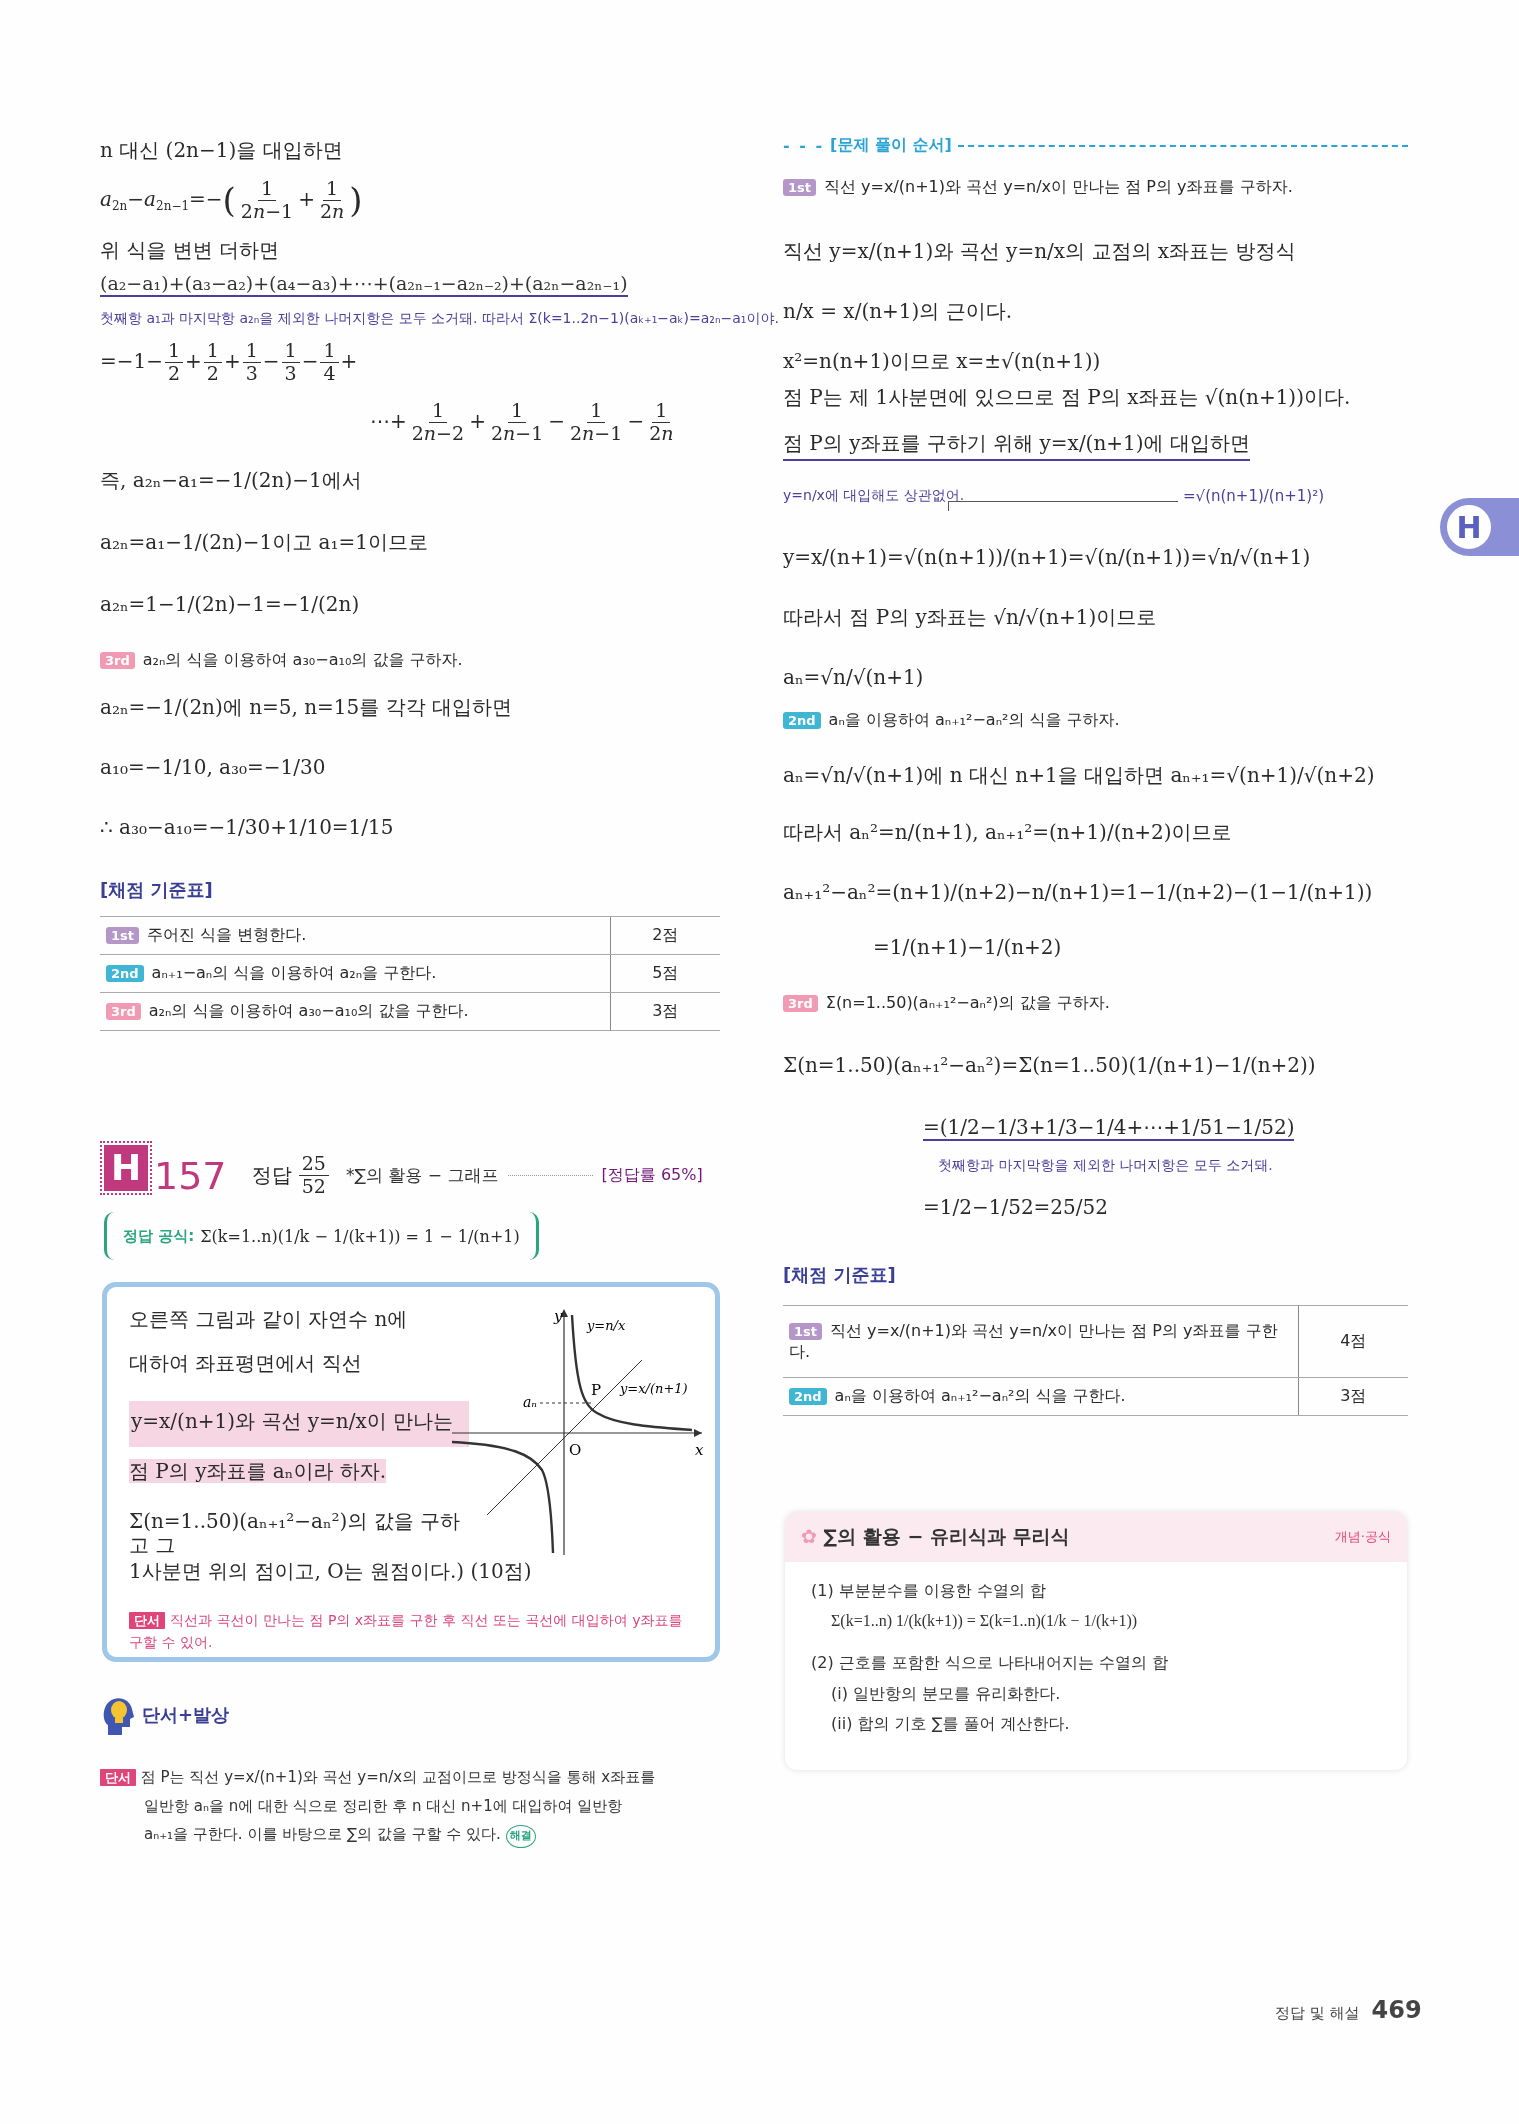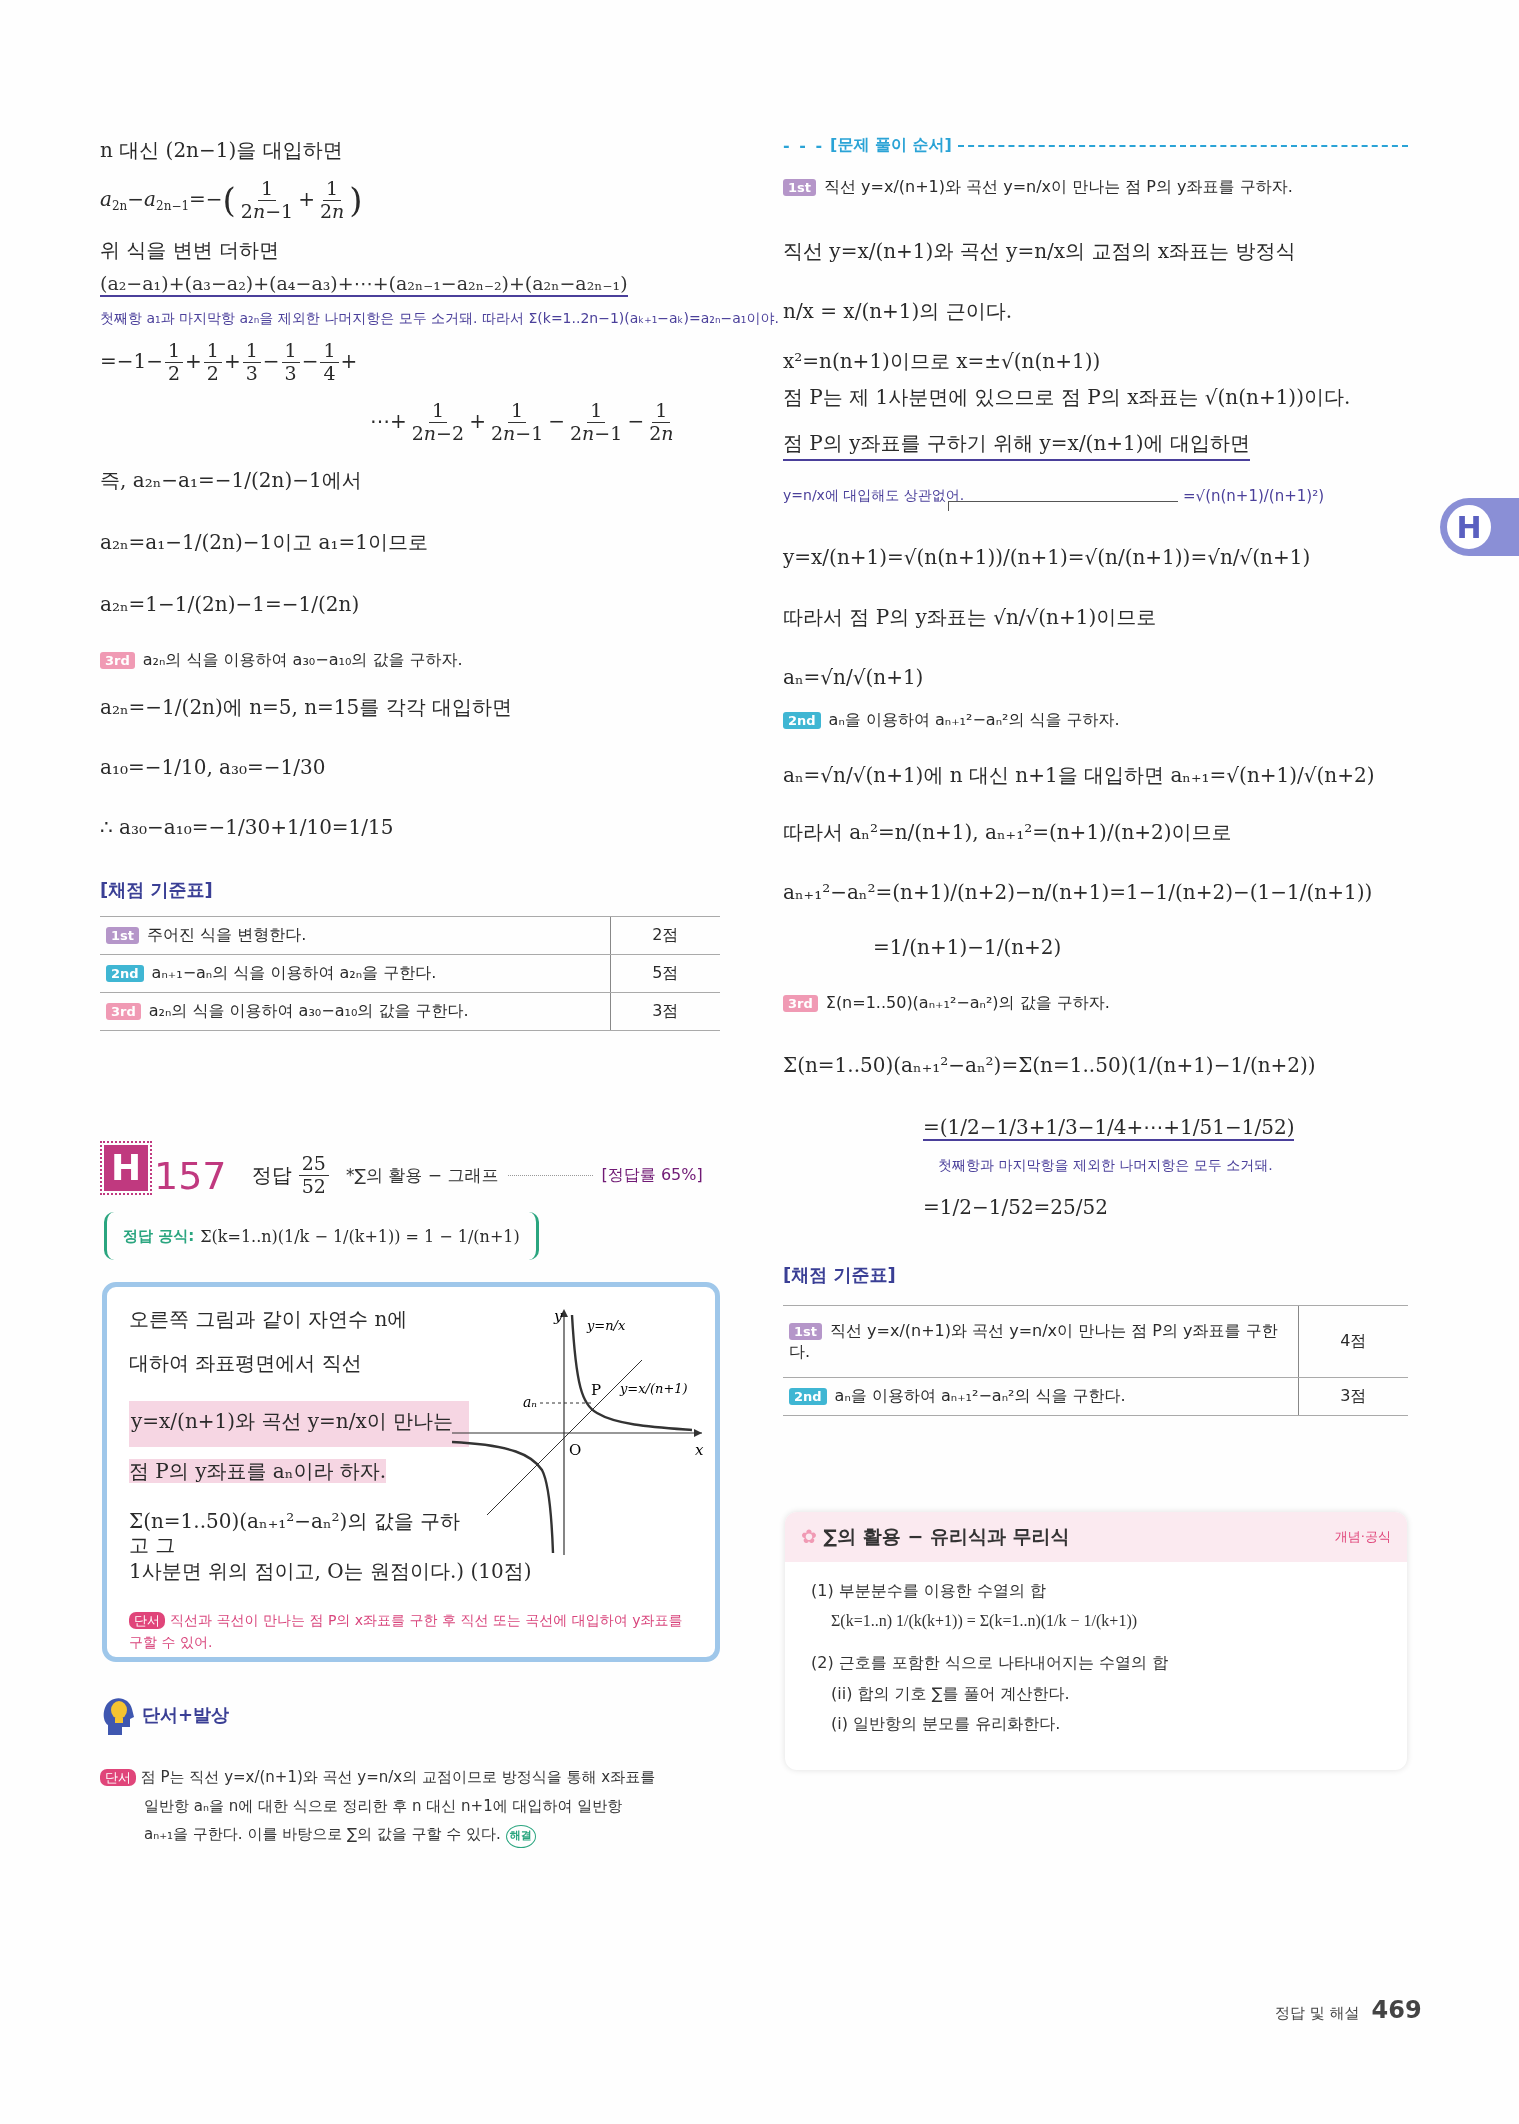--- a/index.html
+++ b/index.html
@@ -20,21 +20,21 @@
 .note{color:#4a3f9a;font-family:"DejaVu Sans","Liberation Sans",sans-serif;font-size:14px}
 .uline{border-bottom:2px solid #4a3f9a}
 .rubric{width:100%;border-collapse:collapse;font-size:17px}
 .rubric td{border-top:1.5px solid #aaa;border-bottom:1.5px solid #aaa;padding:7px 6px;height:38px;font-family:"DejaVu Sans","Liberation Sans",sans-serif;font-size:16px}
 .rubric td.pts{border-left:1.5px solid #888;text-align:center;width:110px}
 .rubric-title{color:#3a3f95;font-family:"DejaVu Sans","Liberation Sans",sans-serif;font-size:18px;font-weight:bold}
 .hbox{display:inline-block;background:#c0397f;color:#fff;font-family:"DejaVu Sans","Liberation Sans",sans-serif;font-weight:bold;font-size:36px;width:44px;height:46px;text-align:center;line-height:46px;outline:2px dotted #c0397f;outline-offset:2px}
 .probnum{color:#c0397f;font-family:"DejaVu Sans","Liberation Sans",sans-serif;font-size:38px;vertical-align:middle;margin-left:6px}
 .problem-box{position:absolute;left:102px;top:1282px;width:618px;height:380px;border:5px solid #9fc7ea;border-radius:14px;background:#fff}
 .hl{background:#f6d6e3}
-.hint-badge{background:#e0457a;color:#fff;font-family:"DejaVu Sans","Liberation Sans",sans-serif;font-weight:normal;font-size:13px;padding:1px 5px;border-radius:7px}
+.hint-badge{background:#e0457a;color:#fff;font-family:"DejaVu Sans","Liberation Sans",sans-serif;font-weight:bold;font-size:13px;padding:1px 5px;border-radius:1px}
 .hint-text{color:#d9457c;font-family:"DejaVu Sans","Liberation Sans",sans-serif;font-size:14px}
 .concept{position:absolute;left:785px;top:1512px;width:622px;height:258px;border-radius:12px;background:#fff;box-shadow:0 0 6px rgba(0,0,0,0.12)}
 .concept-head{background:#fbeaf0;height:50px;border-radius:12px 12px 0 0;padding:12px 16px;font-family:"DejaVu Sans","Liberation Sans",sans-serif;font-size:19px;font-weight:bold;color:#333;position:relative}
 .tag{position:absolute;right:16px;top:16px;color:#e0457a;font-size:13px;font-weight:normal}
 .circ{display:inline-block;border:1.5px solid;border-radius:50%;font-size:11px;padding:0 3px;font-family:"DejaVu Sans","Liberation Sans",sans-serif;font-weight:bold}
 </style>
 </head>
 <body>
 
 <div class="col left">
@@ -229,22 +229,22 @@
 <div class="concept">
   <div class="concept-head">
     <span style="color:#f09ab4">✿</span>
     <span>∑의 활용 − 유리식과 무리식</span>
     <span class="tag">개념·공식</span>
   </div>
   <div style="padding:14px 26px;font-family:'DejaVu Sans','Liberation Sans',sans-serif;font-size:16px;line-height:1.9;color:#333">
     <div>(1) 부분분수를 이용한 수열의 합</div>
     <div style="padding-left:20px;font-family:Liberation Serif, serif;height:42px">Σ(k=1..n) 1/(k(k+1)) = Σ(k=1..n)(1/k − 1/(k+1))</div>
     <div>(2) 근호를 포함한 식으로 나타내어지는 수열의 합</div>
+    <div style="padding-left:20px">(i) 일반항의 분모를 유리화한다.</div>
     <div style="padding-left:20px">(ii) 합의 기호 ∑를 풀어 계산한다.</div>
-    <div style="padding-left:20px">(i) 일반항의 분모를 유리화한다.</div>
   </div>
 </div>
 
 <div style="position:absolute;left:1440px;top:498px;width:79px;height:58px;background:#8a8fd6;border-radius:29px 0 0 29px">
   <div style="position:absolute;left:4px;top:4px;width:50px;height:50px;border-radius:50%;background:#fff;border:3px solid #8a8fd6;display:flex;align-items:center;justify-content:center;color:#5a60c0;font-family:'DejaVu Sans','Liberation Sans',sans-serif;font-weight:bold;font-size:30px">H</div>
 </div>
 
 <div style="position:absolute;left:1275px;top:1996px;display:flex;align-items:baseline;gap:12px;font-family:'DejaVu Sans','Liberation Sans',sans-serif;color:#444">
   <span style="font-size:15px">정답 및 해설</span>
   <span style="font-size:24px;font-weight:bold">469</span>

